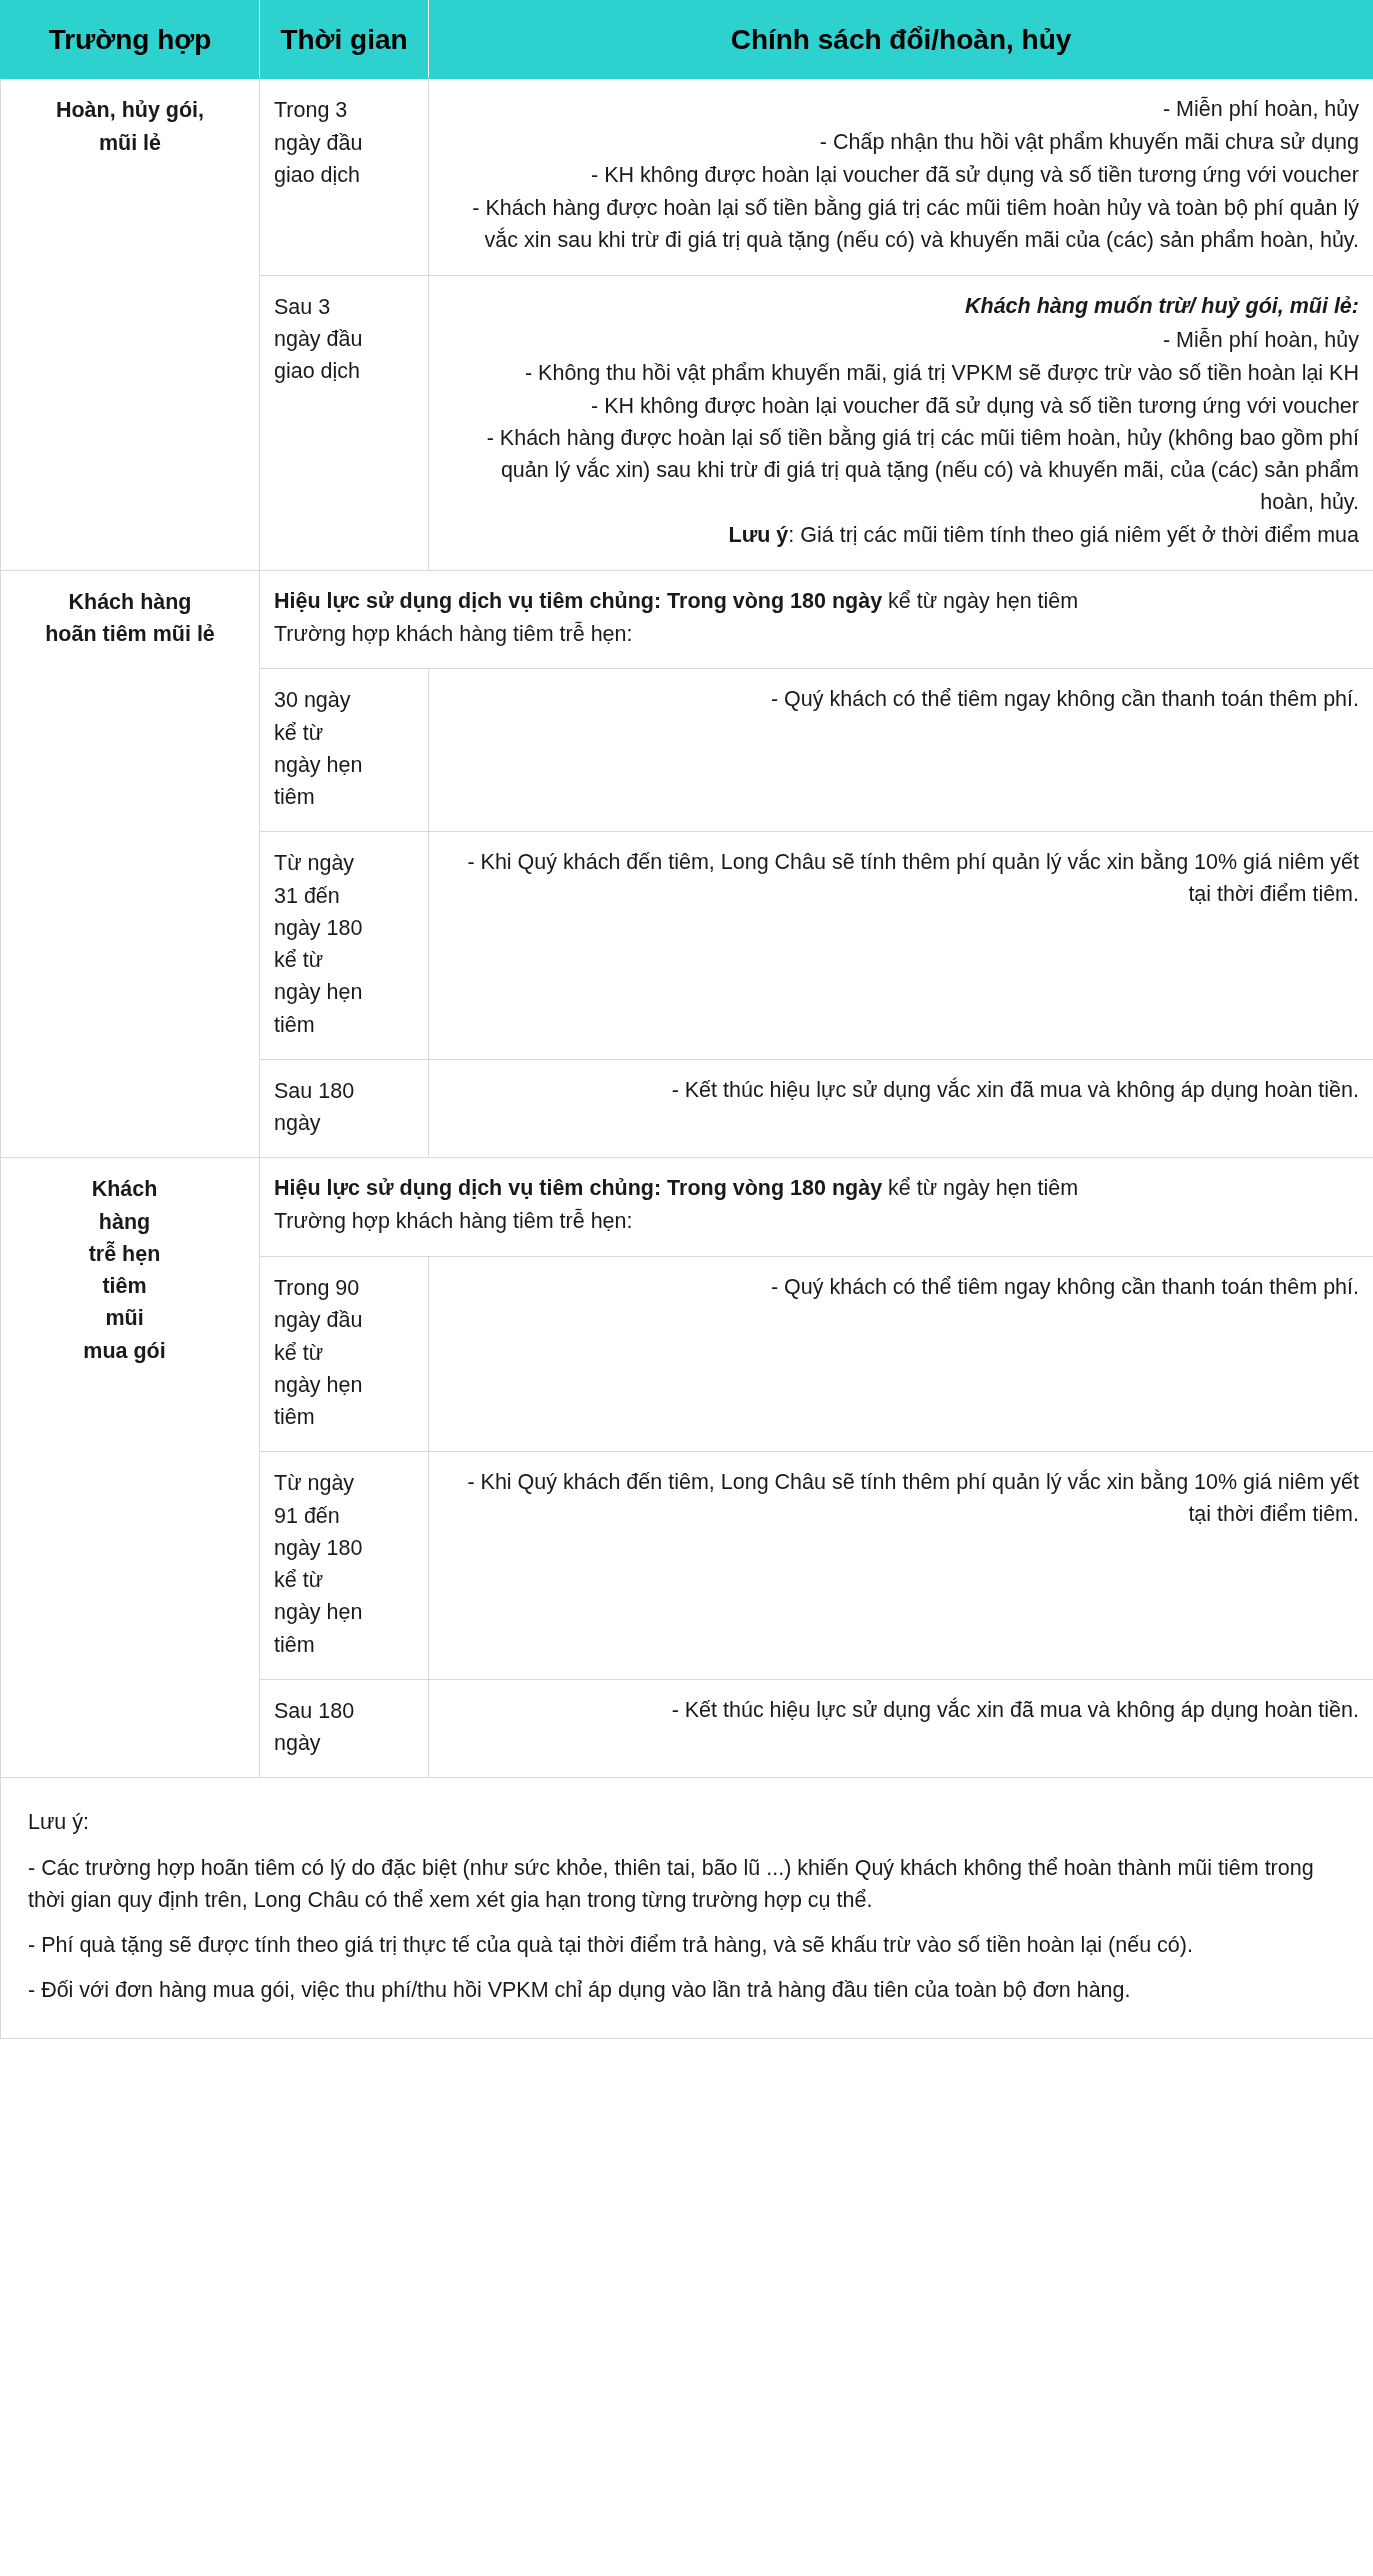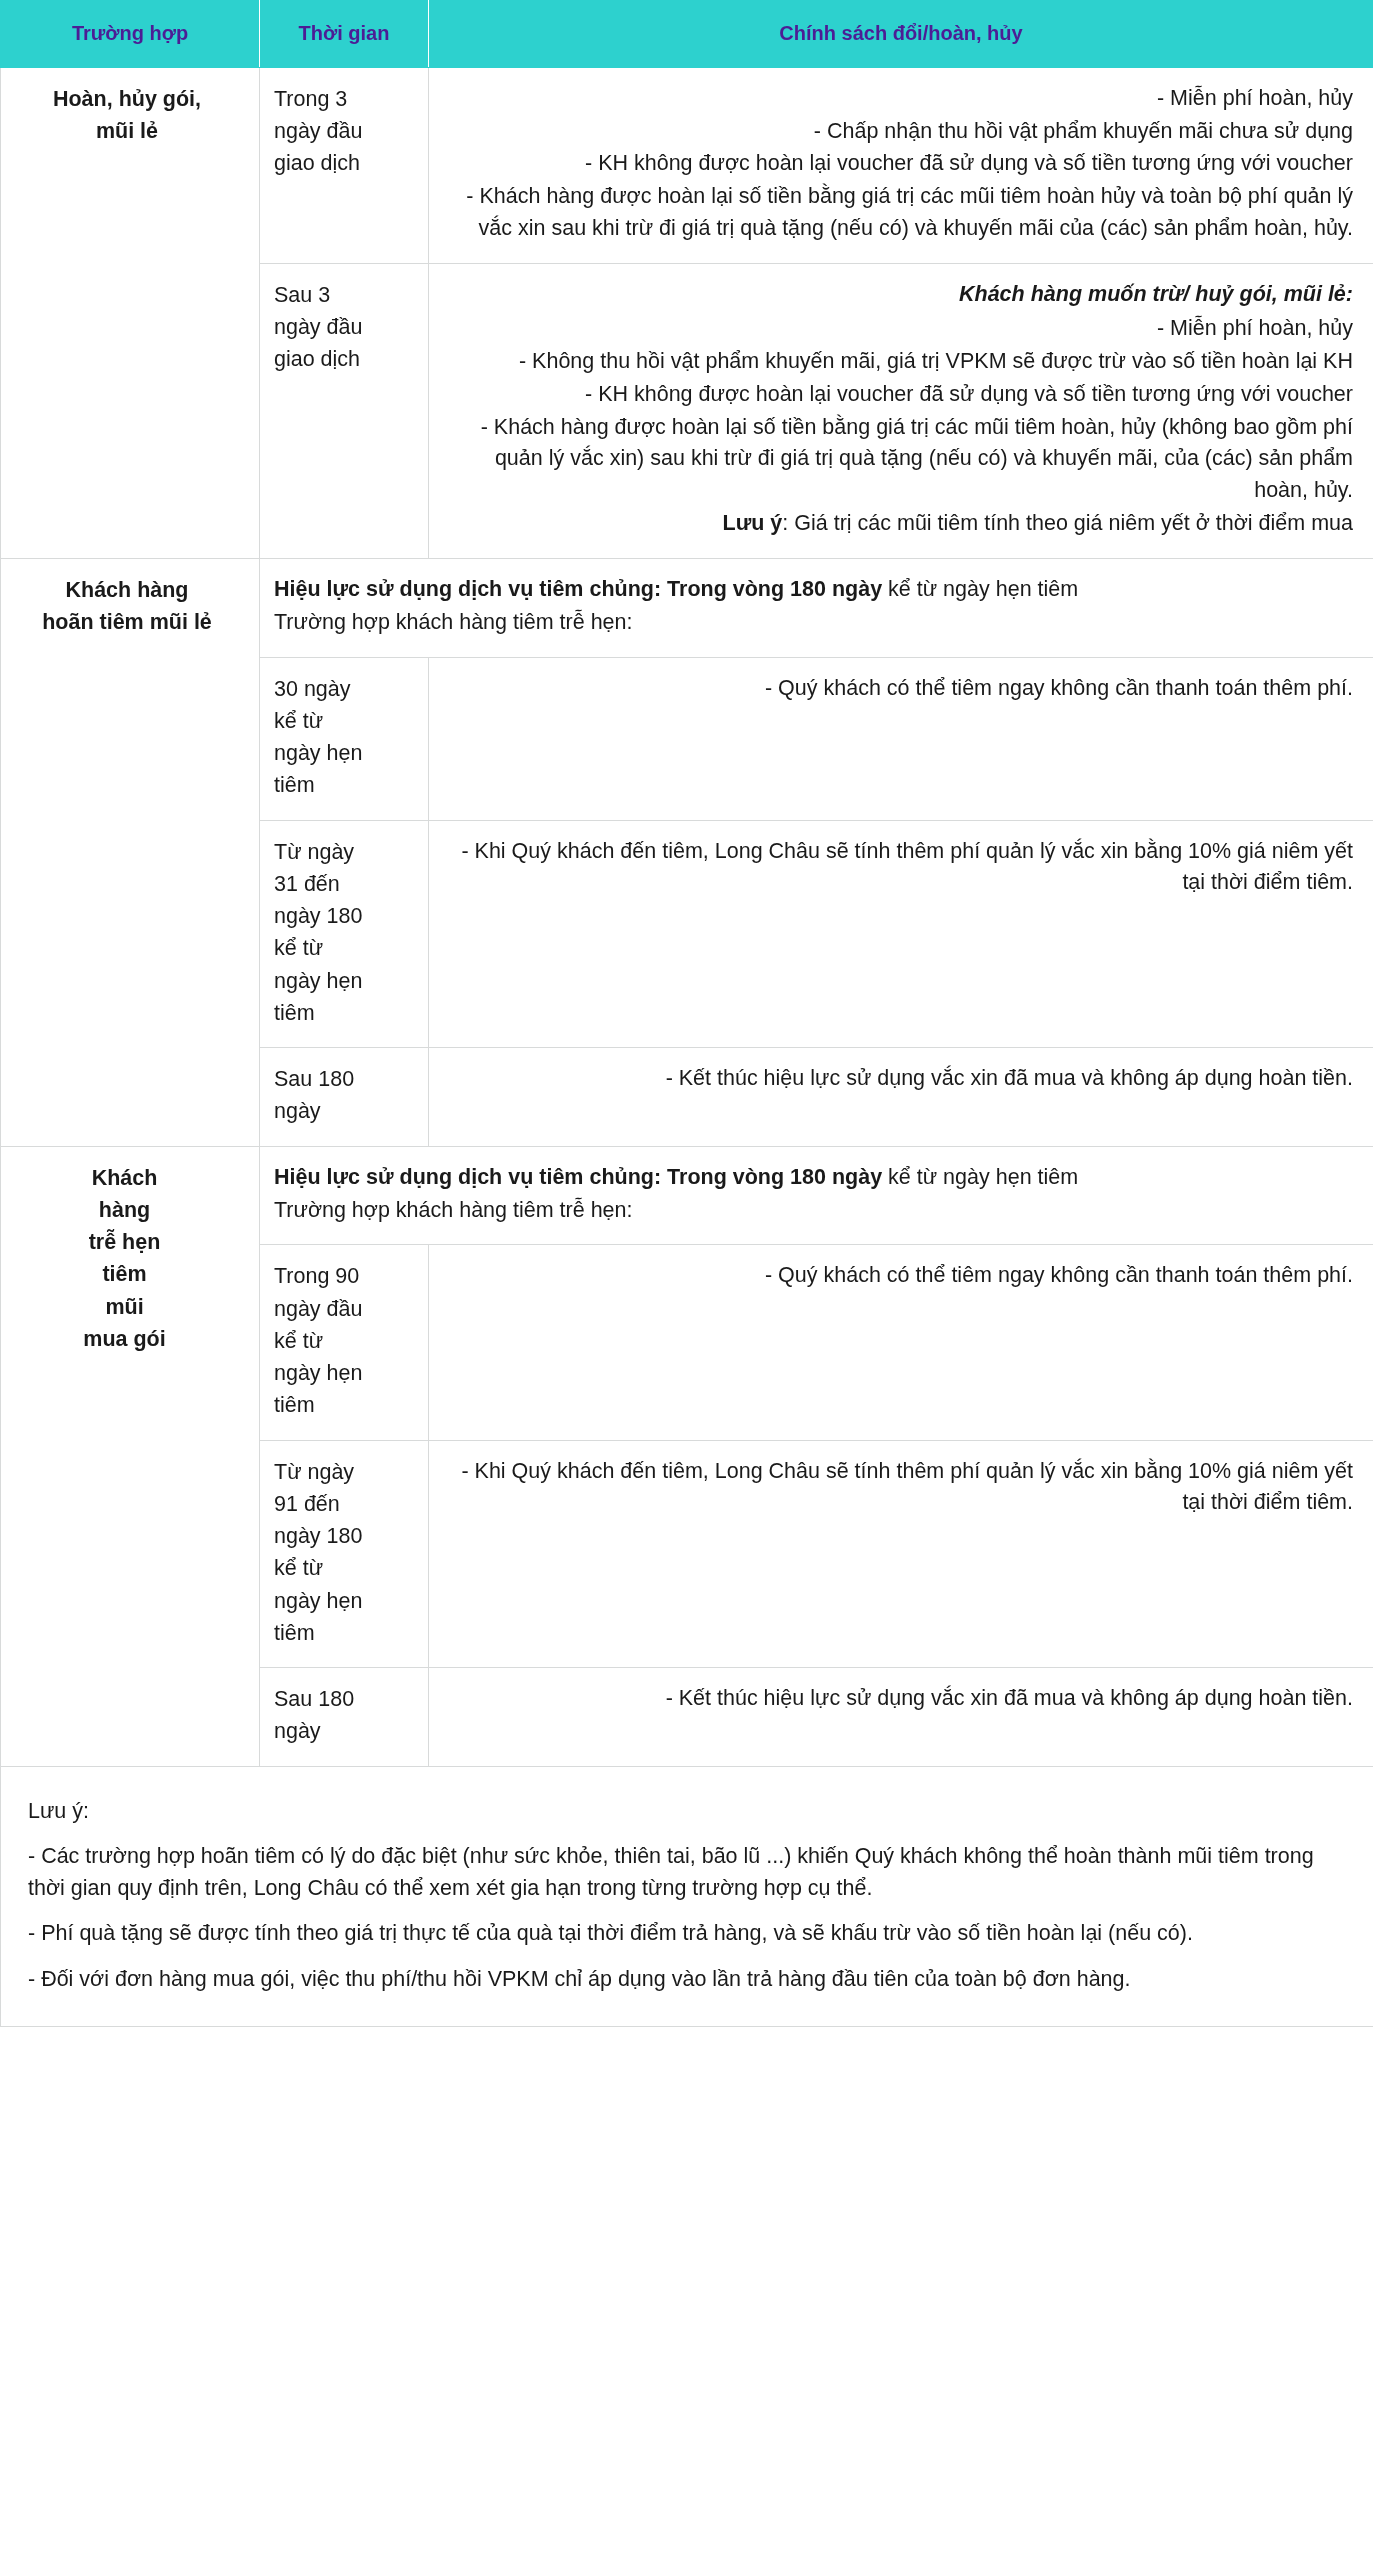--- a/index.html
+++ b/index.html
@@ -24,32 +24,32 @@
   }
 
   .policy-table col.c-case { width: 259px; }
   .policy-table col.c-time { width: 169px; }
   .policy-table col.c-policy { width: 945px; }
 
   .policy-table th,
   .policy-table td {
     border: 1.1px solid #d8dada;
     vertical-align: top;
-    padding: 15px 20px 18px 14px;
+    padding: 15px 14px 18px 14px;
     background: #ffffff;
   }
 
   
   .policy-table thead th {
     background: #2dd1ce;
-    color: #4c1d95;
+    color: #000000;
     font-weight: bold;
     text-align: center;
     vertical-align: middle;
-    font-size: 20px;
+    font-size: 28px;
     padding: 18px 9.7px;
     border-color: #2dd1ce;
     border-left-color: #ffffff;
     border-right-color: #ffffff;
   }
   .policy-table thead th:first-child { border-left-color: #2dd1ce; }
   .policy-table thead th:last-child  { border-right-color: #2dd1ce; }
 
   
   .case-cell {

